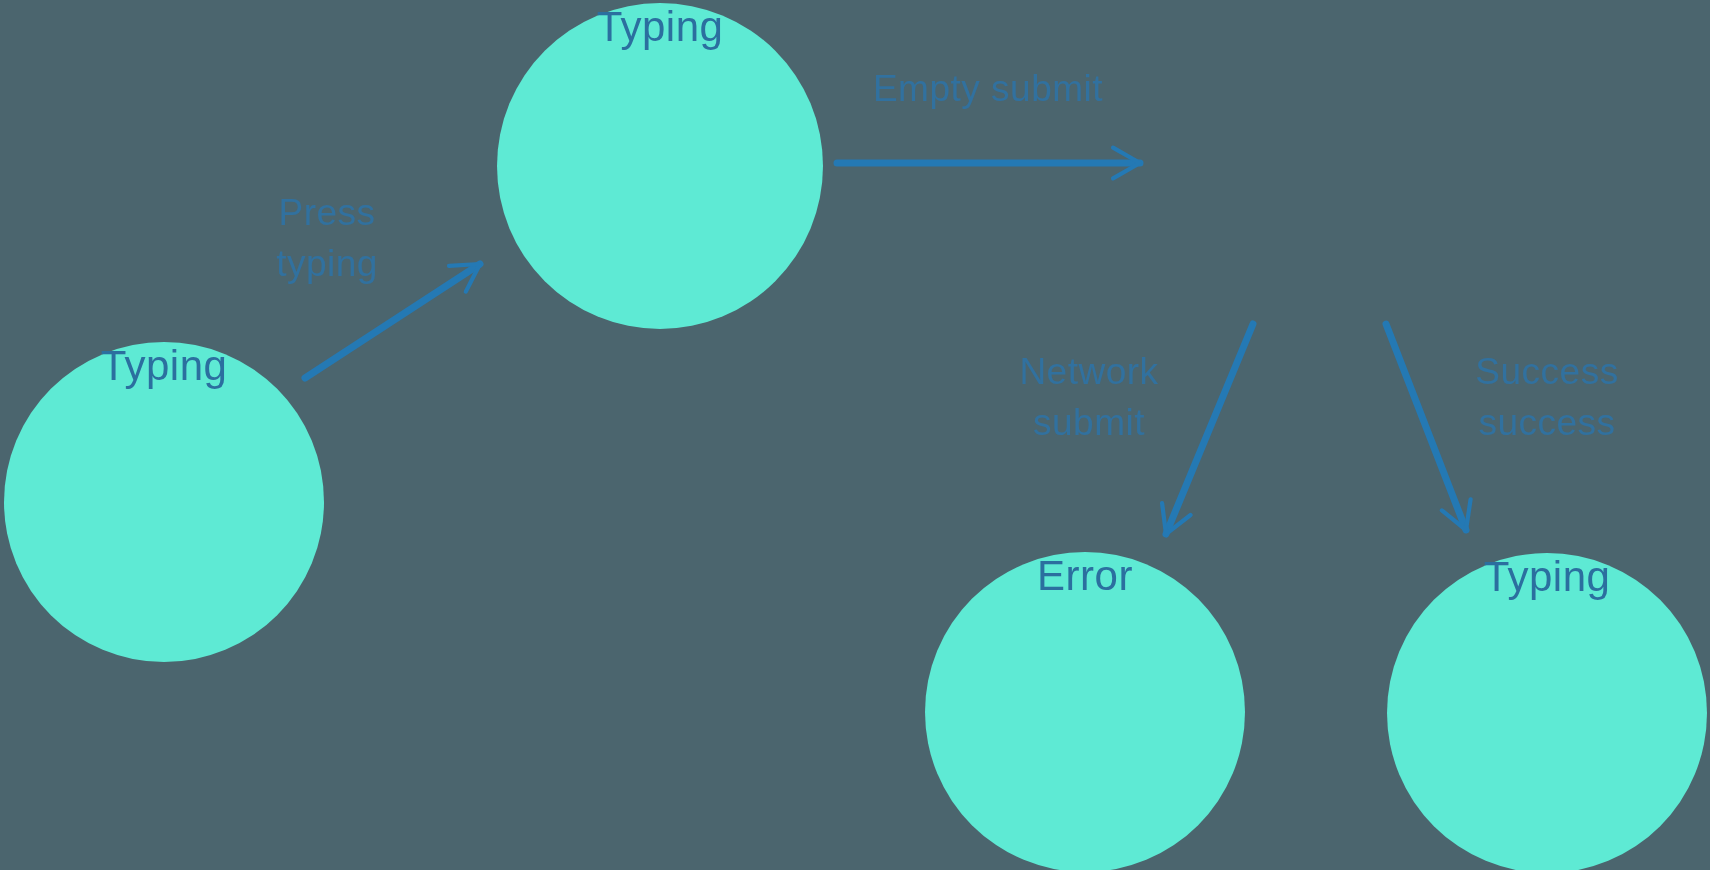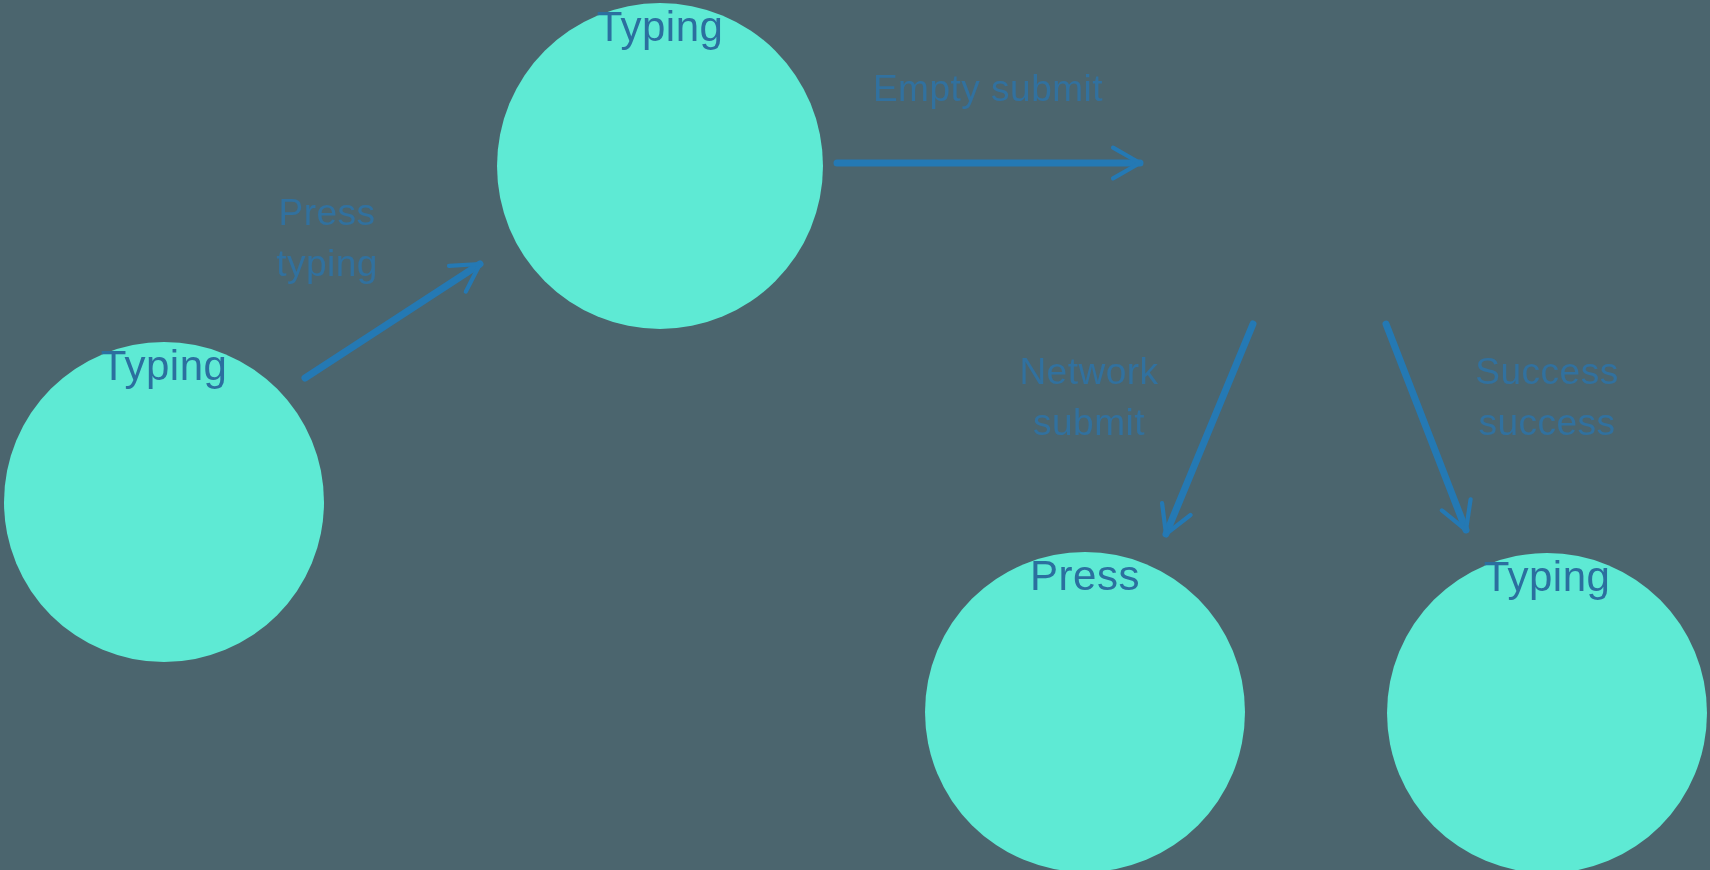--- a/index.html
+++ b/index.html
@@ -85,21 +85,21 @@
   <div class="node node-empty">
     <span class="node-label">Typing</span>
   </div>
 
   <div class="node node-typing">
     <span class="node-label">Typing</span>
   </div>
 
 
   <div class="node node-error">
-    <span class="node-label">Press</span>
+    <span class="node-label">Error</span>
   </div>
 
   <div class="node node-success">
     <span class="node-label">Typing</span>
   </div>
 
   <div class="edge-label el-start-typing">Press typing</div>
 
   <div class="edge-label el-press-submit">Empty submit</div>
 

